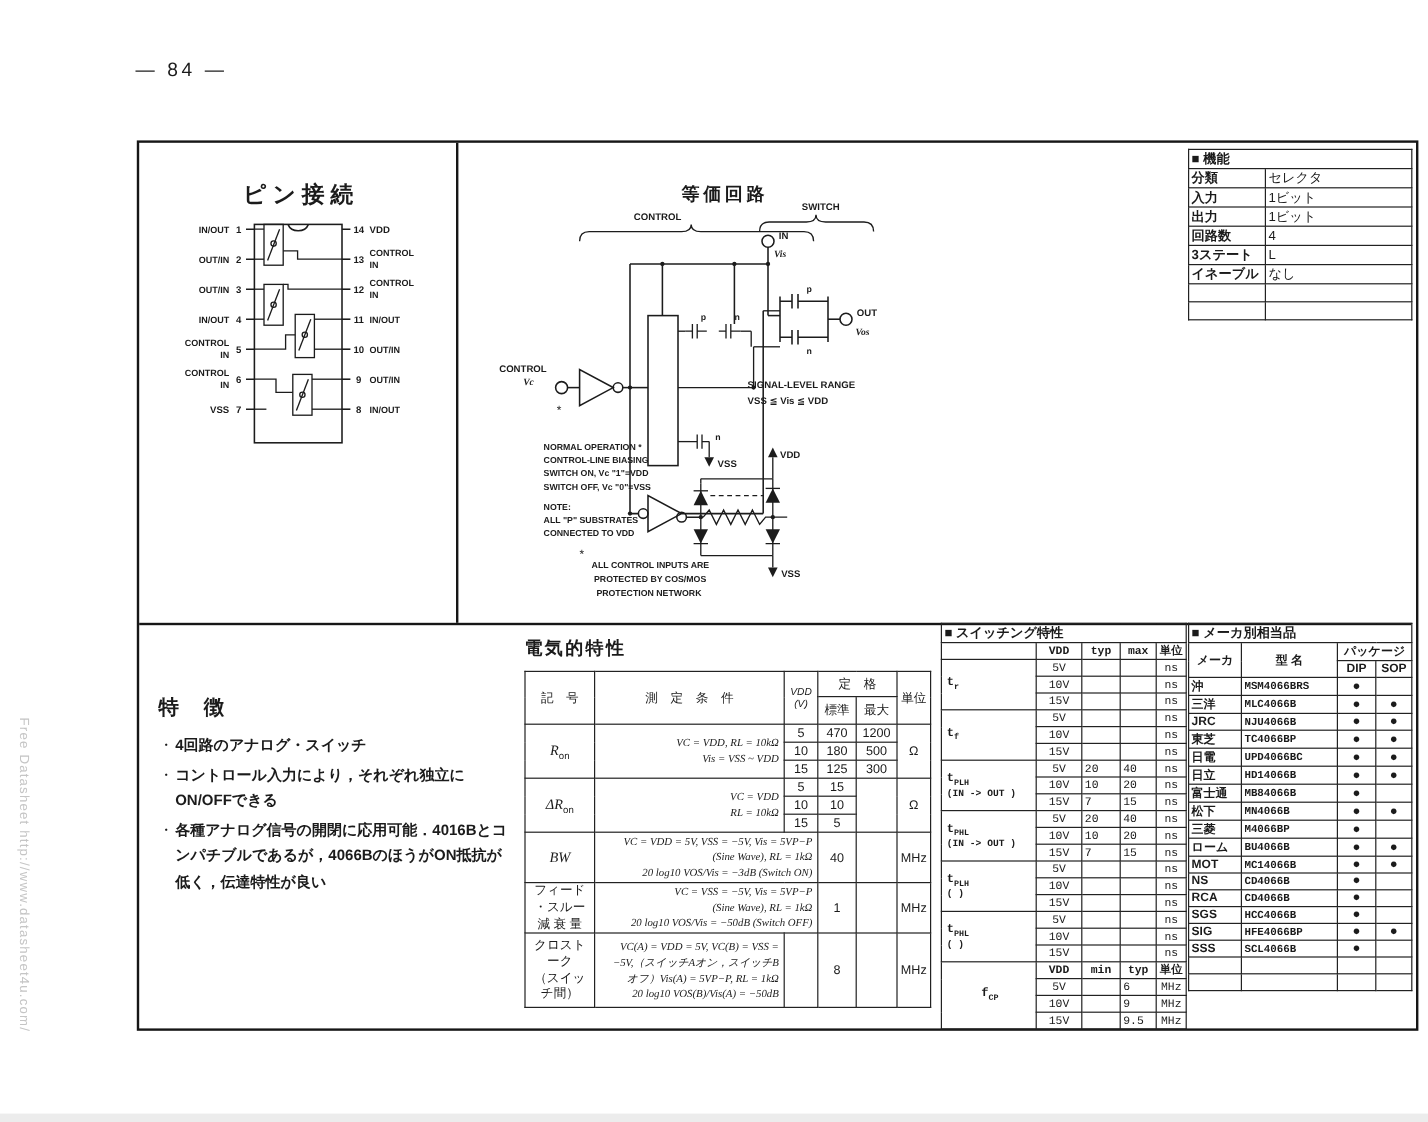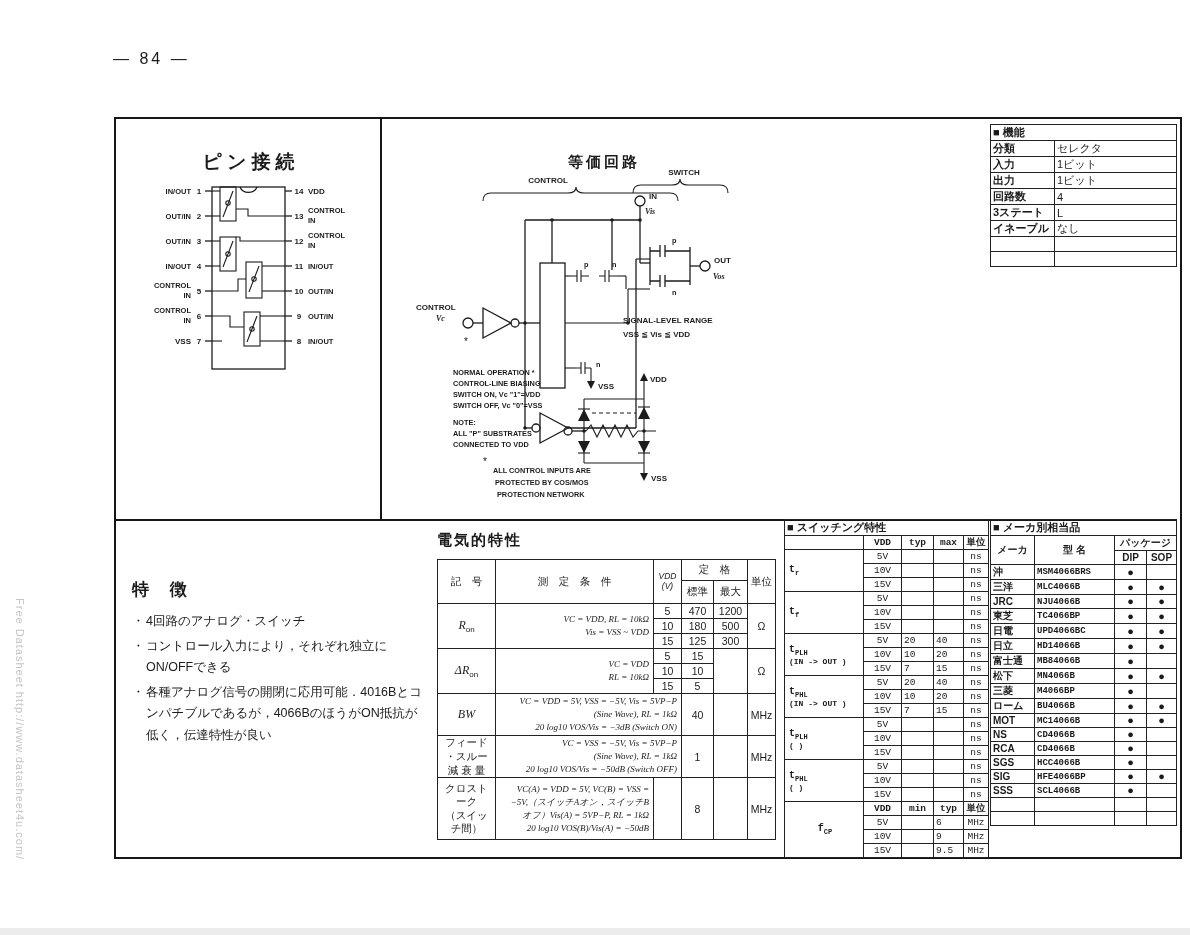--- a/index.html
+++ b/index.html
@@ -49,21 +49,21 @@
   #func{left:874px;top:5px;width:186px;font-size:11px;}
   #func td{height:14px;}
   #func .ttl td{font-weight:bold;height:15px;}
   #func .k{font-weight:bold;}
 
   
   #features{left:16px;top:414px;width:292px;margin-top:45px;}
   #feat-title{font-size:17px;font-weight:bold;letter-spacing:8px;margin-bottom:10px;}
   .feat-item{font-size:12.5px;line-height:1.72;margin-bottom:3px;display:flex;}
   .feat-item .bl{flex:0 0 14px;}
-  .feat-item .tx{flex:1;}
+  .feat-item .tx{flex:1;font-weight:bold;}
 
   
   #elec{left:321px;top:412px;}
   #elec-title{font-size:15px;font-weight:bold;letter-spacing:2px;margin-bottom:9px;}
   #elec table{width:338px;}
   #elec th,#elec td{border:1px solid #222;text-align:right;}
   #elec .th{font-weight:normal;text-align:center;font-size:10.5px;}
   #elec .h1 td{height:20px;}
   #elec .h2 td{height:22px;}
   #elec .vddh{font-size:8.5px;line-height:1.1;font-style:italic;}

